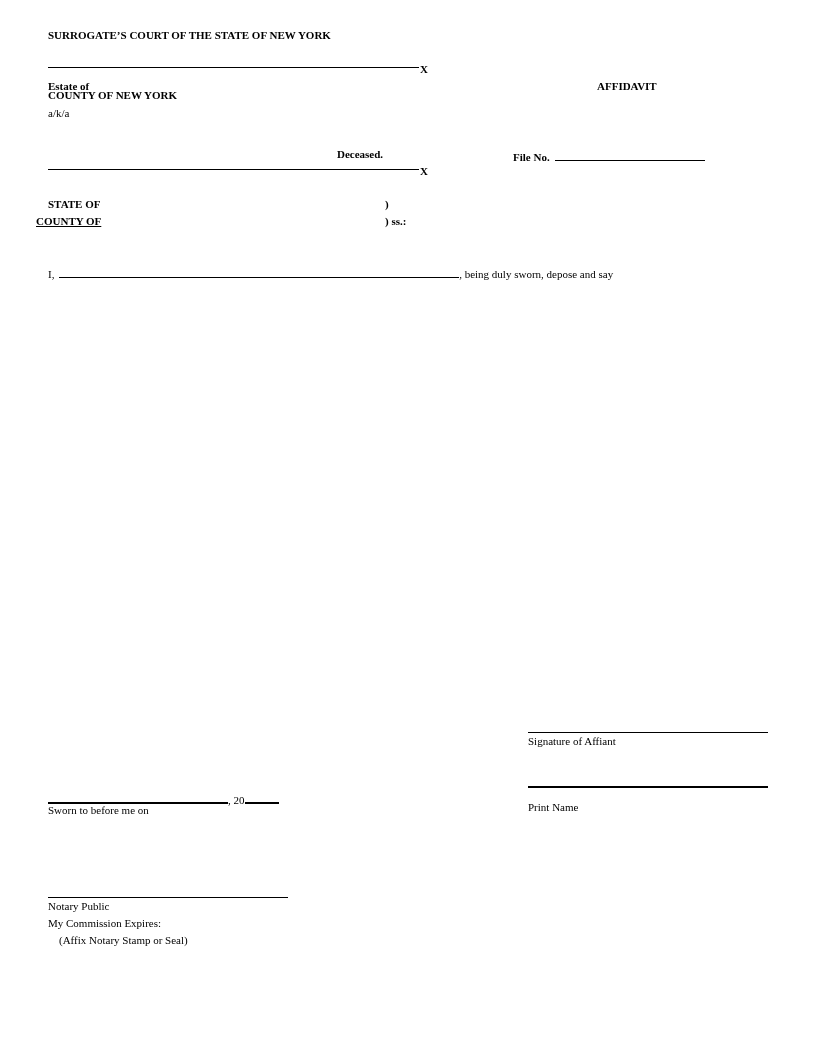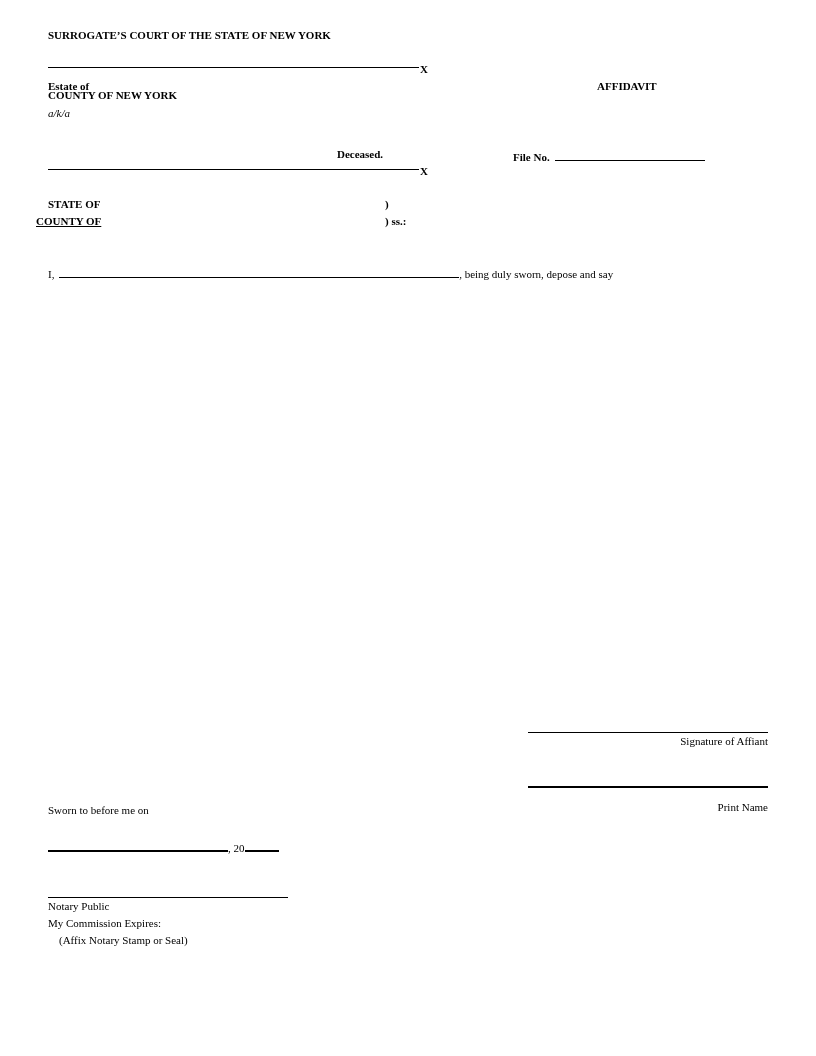--- a/index.html
+++ b/index.html
@@ -5,37 +5,37 @@
   html, body { margin: 0; padding: 0; background: #ffffff; }
   body {
     width: 816px; height: 1056px; position: relative; overflow: hidden;
     font-family: "Liberation Serif", "DejaVu Serif", serif; color: #000;
   }
   .abs { position: absolute; white-space: nowrap; }
   .b { font-weight: bold; }
   .hline { position: absolute; height: 0; border-top: 1px solid #000; }
   .fs15 { font-size: 11px; line-height: 17px; }
   .fs11 { font-size: 11px; line-height: 13px; }
-  .center { text-align: right; }
+  .center { text-align: left; }
   .blank {
     display: inline-block; border-bottom: 1px solid #000; vertical-align: baseline;
     height: 14px;
   }
 </style>
 </head>
 <body>
 
 <div class="abs b fs15" style="left:48px; top:27px;">SURROGATE’S COURT OF THE STATE OF NEW YORK</div>
 <div class="abs b fs15" style="left:48px; top:51px;margin-top:36px;">COUNTY OF NEW YORK</div>
 
 <div class="hline" style="left:48px; top:67px; width:371px;"></div>
 <div class="abs b fs15" style="left:420px; top:61px;">X</div>
 
 <div class="abs b fs15" style="left:48px; top:78px;">Estate of</div>
-<div class="abs fs11" style="left:48px; top:107px;font-style:italic;">a/k/a</div>
+<div class="abs fs11" style="left:48px; top:107px;">a/k/a</div>
 
 <div class="abs b fs15" style="left:597px; top:78px;">AFFIDAVIT</div>
 
 <div class="abs b fs15" style="left:321px; top:146px;margin-left:16px;">Deceased.</div>
 
 <div class="abs b fs15" style="left:513px; top:146px;">
   <span>File No.</span>
   <span class="blank" style="width:150px; margin-left:3px;"></span>
 </div>
 
@@ -55,20 +55,20 @@
 <div class="abs fs15" style="left:48px; top:290px; width:720px; height:420px; white-space:normal;"></div>
 
 <div class="hline" style="left:528px; top:732px; width:240px;"></div>
 <div class="abs fs15 center" style="left:528px; top:733px; width:240px;">Signature of Affiant</div>
 
 <div class="hline" style="left:528px; top:786px; width:240px; border-top-width:2px;"></div>
 <div class="abs fs15 center" style="left:528px; top:787px; width:240px;margin-top:12px;">Print Name</div>
 
 <div class="abs fs15" style="left:48px; top:802px;">Sworn to before me on</div>
 
-<div class="abs fs15" style="left:48px; top:836px;">
+<div class="abs fs15" style="left:48px; top:788px;">
   <span class="blank" style="width:180px; border-bottom-width:2px;"></span><span>, 20</span><span class="blank" style="width:34px; border-bottom-width:2px;"></span>
 </div>
 
 <div class="hline" style="left:48px; top:897px; width:240px;"></div>
 <div class="abs fs15" style="left:48px; top:898px;">Notary Public</div>
 <div class="abs fs15" style="left:48px; top:915px;">My Commission Expires:</div>
 <div class="abs fs15" style="left:48px; top:932px;margin-left:11px;">(Affix Notary Stamp or Seal)</div>
 
 </body></html>

